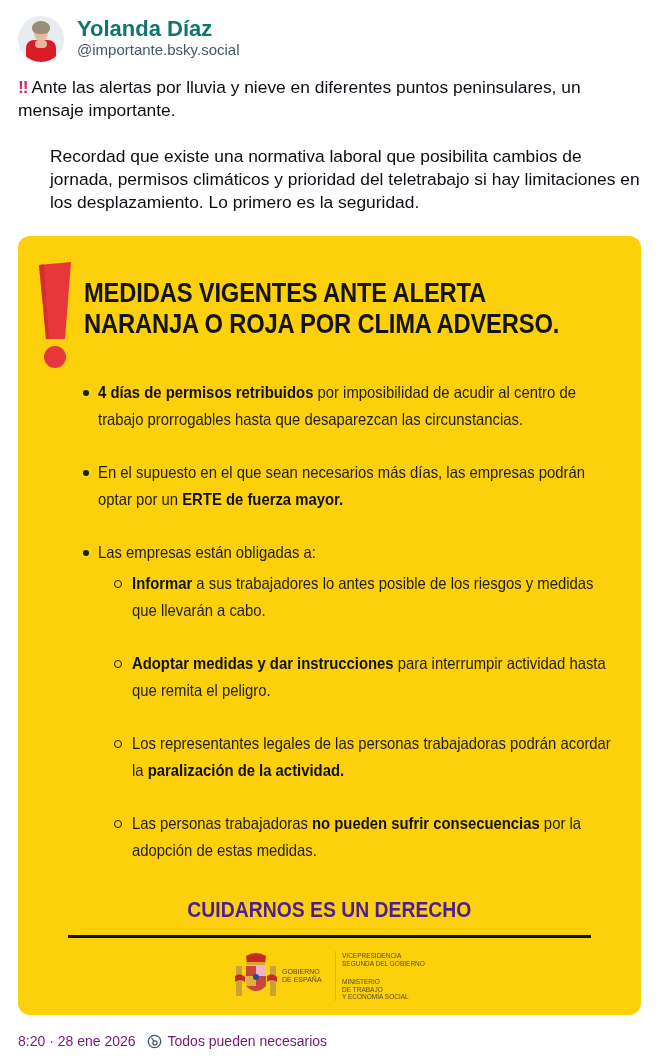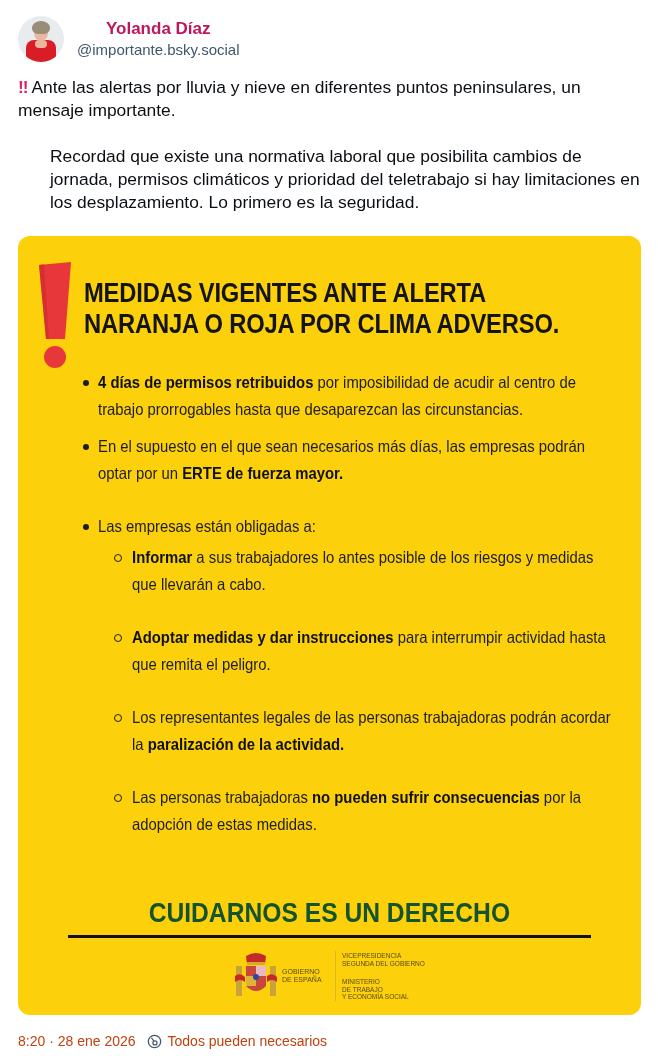--- a/index.html
+++ b/index.html
@@ -6,51 +6,51 @@
   html, body { width: 658px; height: 1060px; background: #ffffff; overflow: hidden; }
   body { font-family: "Liberation Sans", "DejaVu Sans", sans-serif; color: #0b0f14; position: relative; }
 
   .header { position: absolute; left: 18px; top: 16px; display: flex; align-items: center; }
   .avatar { width: 46px; height: 46px; border-radius: 50%; background: #e9ecef; overflow: hidden; position: relative; }
   .avatar .hair { position: absolute; left: 14px; top: 5px; width: 18px; height: 13px; border-radius: 50% 50% 40% 40%; background: #9a8d78; }
   .avatar .face { position: absolute; left: 16px; top: 9px; width: 14px; height: 16px; border-radius: 50%; background: #e7b8a2; }
   .avatar .body { position: absolute; left: 8px; top: 24px; width: 30px; height: 26px; border-radius: 8px 8px 0 0; background: #d81d27; }
   .avatar .hands { position: absolute; left: 17px; top: 24px; width: 12px; height: 8px; border-radius: 4px; background: #eab59c; }
   .names { margin-left: 13px; }
-  .display-name { font-weight: 700; font-size: 17px; line-height: 21px; color: #be185d; text-align: center; }
+  .display-name { font-weight: 700; font-size: 22px; line-height: 21px; color: #0f766e; }
   .handle { font-size: 15px; line-height: 20px; color: #42576c; margin-top: 1px; }
 
   .post-text { position: absolute; left: 18px; top: 76px; width: 625px; font-size: 17.4px; line-height: 23px; color: #0b0f14; }
   .post-text p { margin: 0; }
   .post-text p + p { margin-top: 23px; margin-left: 32px; }
   .bangbang { color: #e0245e; font-weight: 700; letter-spacing: -3px; margin-right: 6px; }
 
   .card { position: absolute; left: 18px; top: 236px; width: 623px; height: 779px; background: #fcd00a; border-radius: 12px; overflow: hidden; }
   .excl { position: absolute; left: 20px; top: 25px; width: 34px; height: 108px; }
   .title { position: absolute; left: 66px; top: 42px; font-family: "Liberation Sans", sans-serif; font-weight: 700; font-size: 27px; line-height: 31px; color: #141414; letter-spacing: -0.2px; transform: scaleX(0.88); transform-origin: left top; white-space: nowrap; }
 
   .list { position: absolute; left: 62px; top: 133px; width: 540px; font-family: "Liberation Sans", sans-serif; font-size: 16.5px; line-height: 27px; color: #1e1e1e; }
   .item { position: relative; padding-left: 18px; }
   .item .dot { position: absolute; left: 3px; top: 11px; width: 6px; height: 6px; border-radius: 50%; background: #1e1e1e; }
   .item.sub { padding-left: 52px; }
   .item.sub .dot { left: 34px; top: 10px; width: 8px; height: 8px; background: transparent; border: 1.4px solid #1e1e1e; }
   .txt { display: block; transform: scaleX(0.9); transform-origin: left top; width: 111%; }
   .txt b { font-weight: 700; color: #111; }
 
-  .footer-slogan { position: absolute; left: 0; width: 100%; top: 661px; text-align: center; font-weight: 700; font-size: 28px; color: #14532d; }
+  .footer-slogan { position: absolute; left: 0; width: 100%; top: 661px; text-align: center; font-weight: 700; font-size: 22px; color: #4c1d95; }
   .footer-slogan span { display: inline-block; transform: scaleX(0.88); }
   .rule { position: absolute; left: 50px; width: 523px; top: 699px; height: 3px; background: #111; }
 
   .gov { position: absolute; left: 214px; top: 712px; width: 205px; height: 58px; }
   .gov-label { position: absolute; left: 50px; top: 20px; font-size: 7px; line-height: 8px; color: #5a4a1a; }
   .gov-vice { position: absolute; left: 110px; top: 4px; font-size: 6.5px; line-height: 7.5px; color: #5a4a1a; }
   .gov-min { position: absolute; left: 110px; top: 30px; font-size: 6.5px; line-height: 7.5px; color: #5a4a1a; }
   .gov-divider { position: absolute; left: 103px; top: 3px; width: 1px; height: 50px; background: #d9b81a; }
 
-  .meta { position: absolute; left: 18px; top: 1033px; display: flex; align-items: center; font-size: 14px; color: #c2410c; }
+  .meta { position: absolute; left: 18px; top: 1033px; display: flex; align-items: center; font-size: 14px; color: #701a75; }
   .meta .reply-icon { width: 15px; height: 15px; margin: 0 6px 0 11px; }
 </style>
 </head>
 <body>
 
 <div class="header">
   <div class="avatar">
     <div class="body"></div>
     <div class="face"></div>
     <div class="hair"></div>
@@ -72,25 +72,25 @@
     <path d="M1 4 L33 1 L27 78 L8 78 Z" fill="#e8373a"></path>
     <path d="M1 4 L6 3 L11 78 L8 78 Z" fill="#c92a2e" opacity="0.6"></path>
     <circle cx="17" cy="96" r="11" fill="#e8373a"></circle>
   </svg>
   <div class="title">
     <div>MEDIDAS VIGENTES ANTE ALERTA</div>
     <div>NARANJA O ROJA POR CLIMA ADVERSO.</div>
   </div>
 
   <div class="list">
-    <div class="item" style="margin-top:0">
+    <div class="item" style="margin-top:10px">
       <span class="dot"></span>
       <span class="txt"><b>4 días de permisos retribuidos</b><span> por imposibilidad de acudir al centro de trabajo prorrogables hasta que desaparezcan las circunstancias.</span></span>
     </div>
-    <div class="item" style="margin-top:10px">
+    <div class="item" style="margin-top:26px">
       <span class="dot"></span>
       <span class="txt"><span>En el supuesto en el que sean necesarios más días, las empresas podrán optar por un </span><b>ERTE de fuerza mayor.</b></span>
     </div>
     <div class="item" style="margin-top:26px">
       <span class="dot"></span>
       <span class="txt"><span>Las empresas están obligadas a:</span></span>
     </div>
     <div class="item sub" style="margin-top:4px">
       <span class="dot"></span>
       <span class="txt"><b>Informar</b><span> a sus trabajadores lo antes posible de los riesgos y medidas que llevarán a cabo.</span></span>

